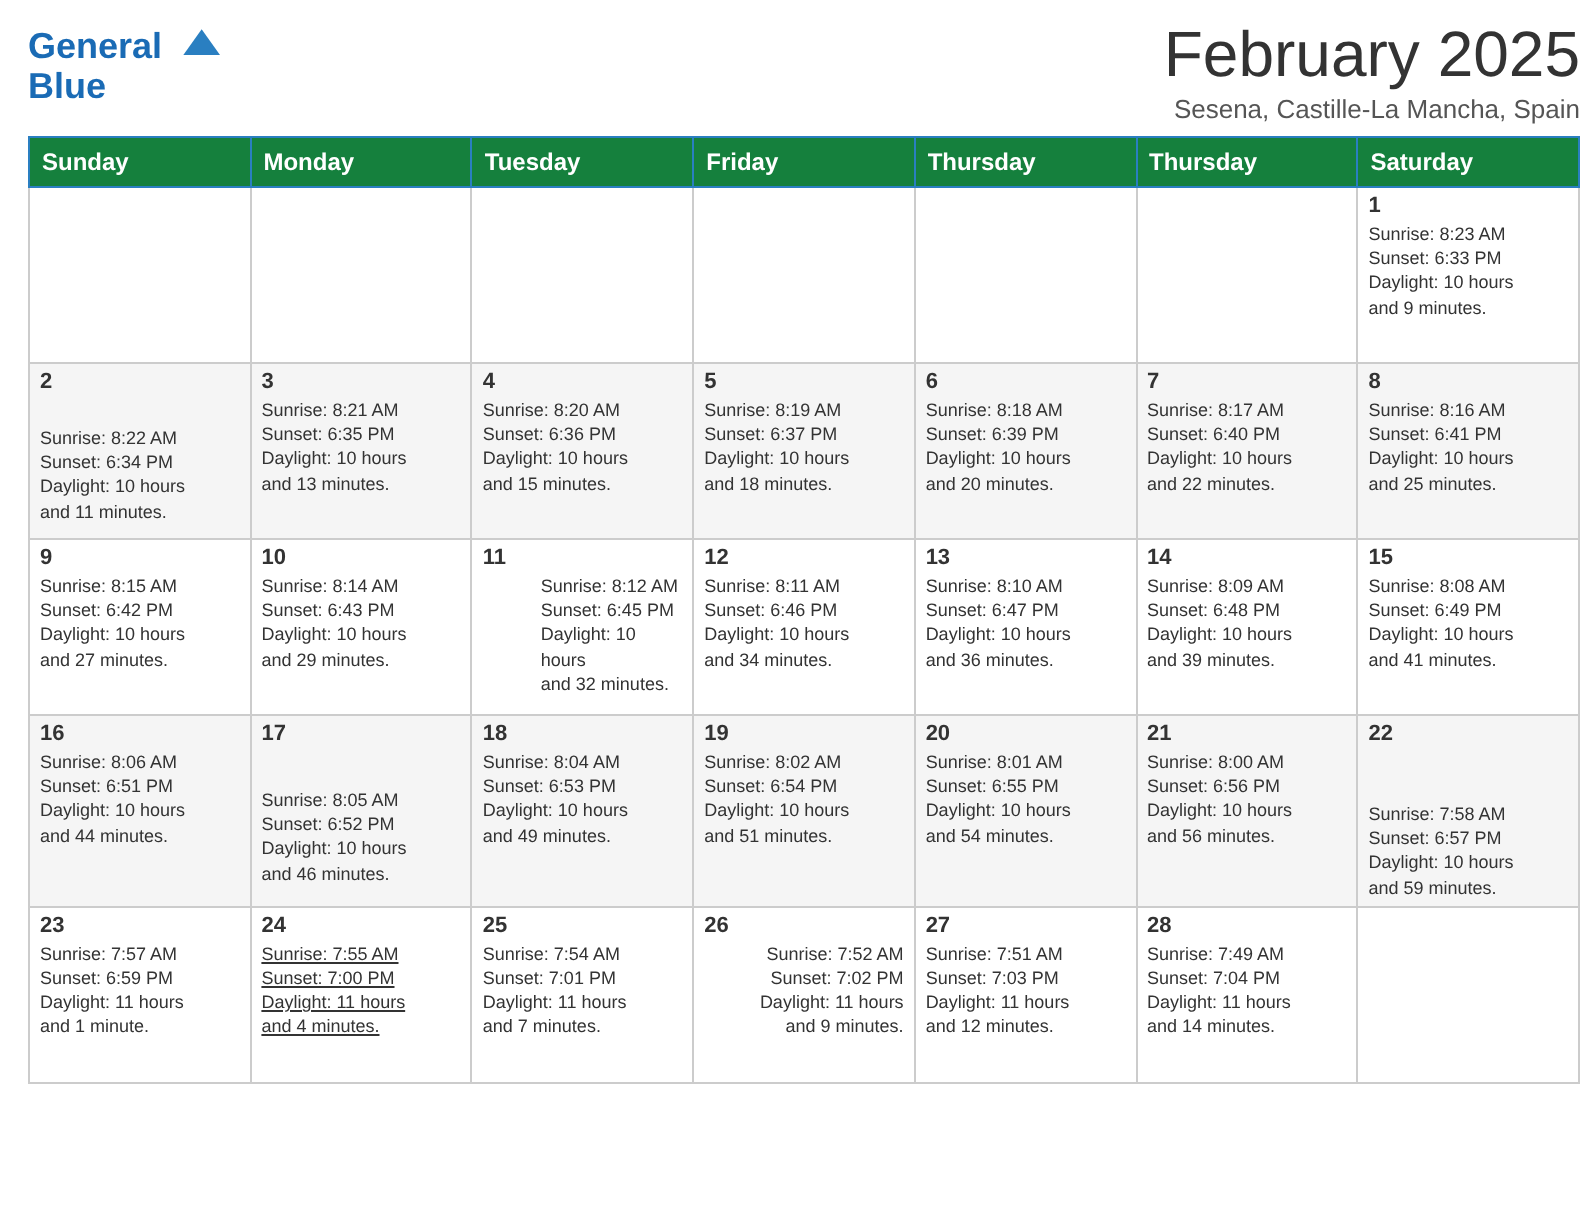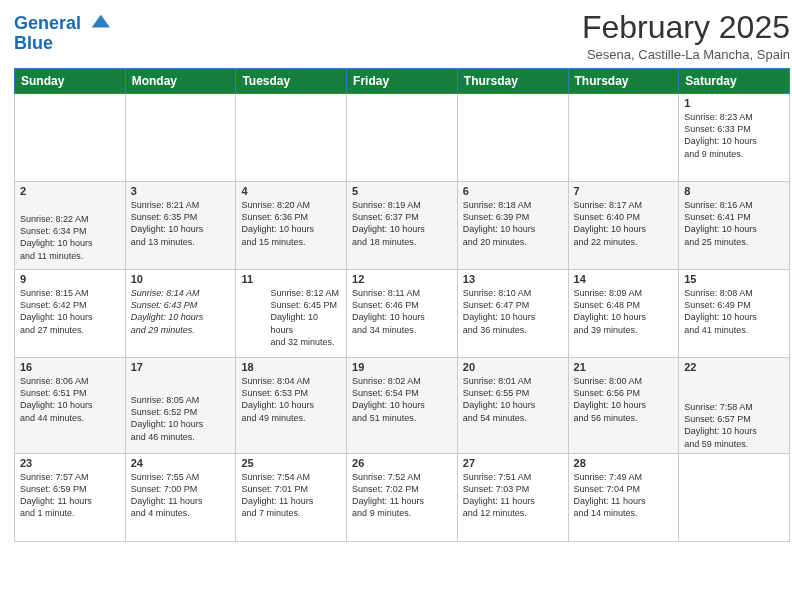--- a/index.html
+++ b/index.html
@@ -207,21 +207,21 @@
         <tr>
           <td>
             <span class="day-num">9</span>
             <div class="day-info" style="white-space: pre-line;">Sunrise: 8:15 AM
 Sunset: 6:42 PM
 Daylight: 10 hours
 and 27 minutes.</div>
           </td>
           <td>
             <span class="day-num">10</span>
-            <div class="day-info" style="white-space: pre-line; font-style: italic;">Sunrise: 8:14 AM
+            <div class="day-info" style="white-space: pre-line;">Sunrise: 8:14 AM
 Sunset: 6:43 PM
 Daylight: 10 hours
 and 29 minutes.</div>
           </td>
           <td>
             <span class="day-num">11</span>
             <div class="day-info" style="white-space: pre-line; margin-left: 29px;">Sunrise: 8:12 AM
 Sunset: 6:45 PM
 Daylight: 10 hours
 and 32 minutes.</div>
@@ -309,35 +309,35 @@
         <tr>
           <td>
             <span class="day-num">23</span>
             <div class="day-info" style="white-space: pre-line;">Sunrise: 7:57 AM
 Sunset: 6:59 PM
 Daylight: 11 hours
 and 1 minute.</div>
           </td>
           <td>
             <span class="day-num">24</span>
-            <div class="day-info" style="white-space: pre-line;">Sunrise: 7:55 AM
+            <div class="day-info" style="white-space: pre-line; text-decoration: underline;">Sunrise: 7:55 AM
 Sunset: 7:00 PM
 Daylight: 11 hours
 and 4 minutes.</div>
           </td>
           <td>
             <span class="day-num">25</span>
             <div class="day-info" style="white-space: pre-line;">Sunrise: 7:54 AM
 Sunset: 7:01 PM
 Daylight: 11 hours
 and 7 minutes.</div>
           </td>
           <td>
             <span class="day-num">26</span>
-            <div class="day-info" style="white-space: pre-line;">Sunrise: 7:52 AM
+            <div class="day-info" style="white-space: pre-line; text-align: right;">Sunrise: 7:52 AM
 Sunset: 7:02 PM
 Daylight: 11 hours
 and 9 minutes.</div>
           </td>
           <td>
             <span class="day-num">27</span>
             <div class="day-info" style="white-space: pre-line;">Sunrise: 7:51 AM
 Sunset: 7:03 PM
 Daylight: 11 hours
 and 12 minutes.</div>

